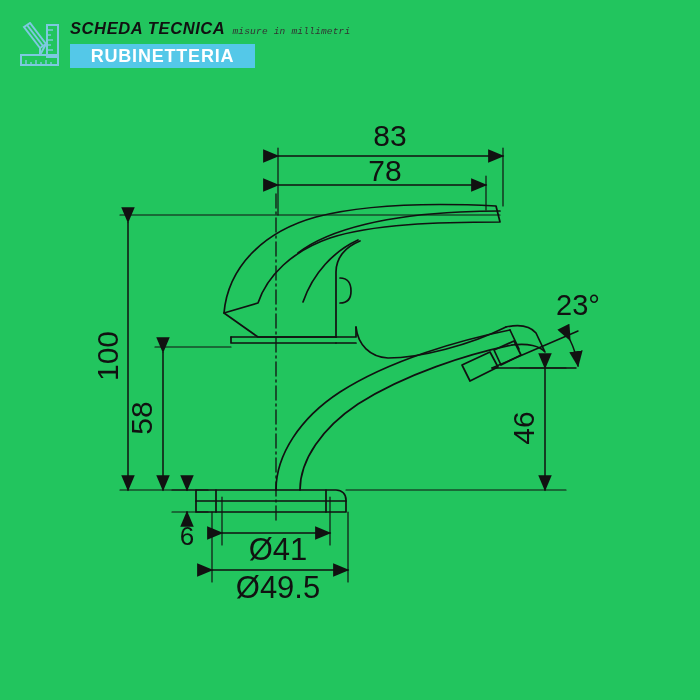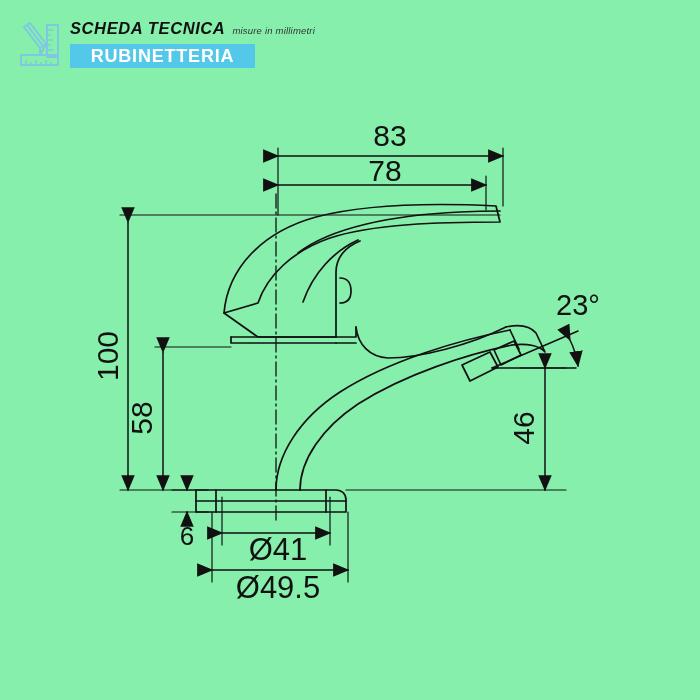--- a/index.html
+++ b/index.html
@@ -7,21 +7,21 @@
     padding: 0;
     background: #ffffff;
   }
   body {
     font-family: "Liberation Sans", sans-serif;
   }
   #page {
     position: relative;
     width: 700px;
     height: 700px;
-    background: #86efac;
+    background: #22c55e;
     overflow: hidden;
   }
 
   
   #header {
     position: absolute;
     left: 0;
     top: 0;
     width: 700px;
     height: 90px;
@@ -45,21 +45,21 @@
   }
   #scheda-tecnica {
     font-family: "Liberation Sans", sans-serif;
     font-size: 16.5px;
     font-weight: bold;
     font-style: italic;
     letter-spacing: 0.6px;
     color: #111111;
   }
   #misure {
-    font-family: Liberation Sans, sans-serif;
+    font-family: Liberation Mono, monospace;
     font-size: 9.5px;
     font-style: italic;
     color: #333333;
     letter-spacing: 0.2px;
   }
   #banner {
     position: absolute;
     left: 70px;
     top: 44px;
     width: 185px;

